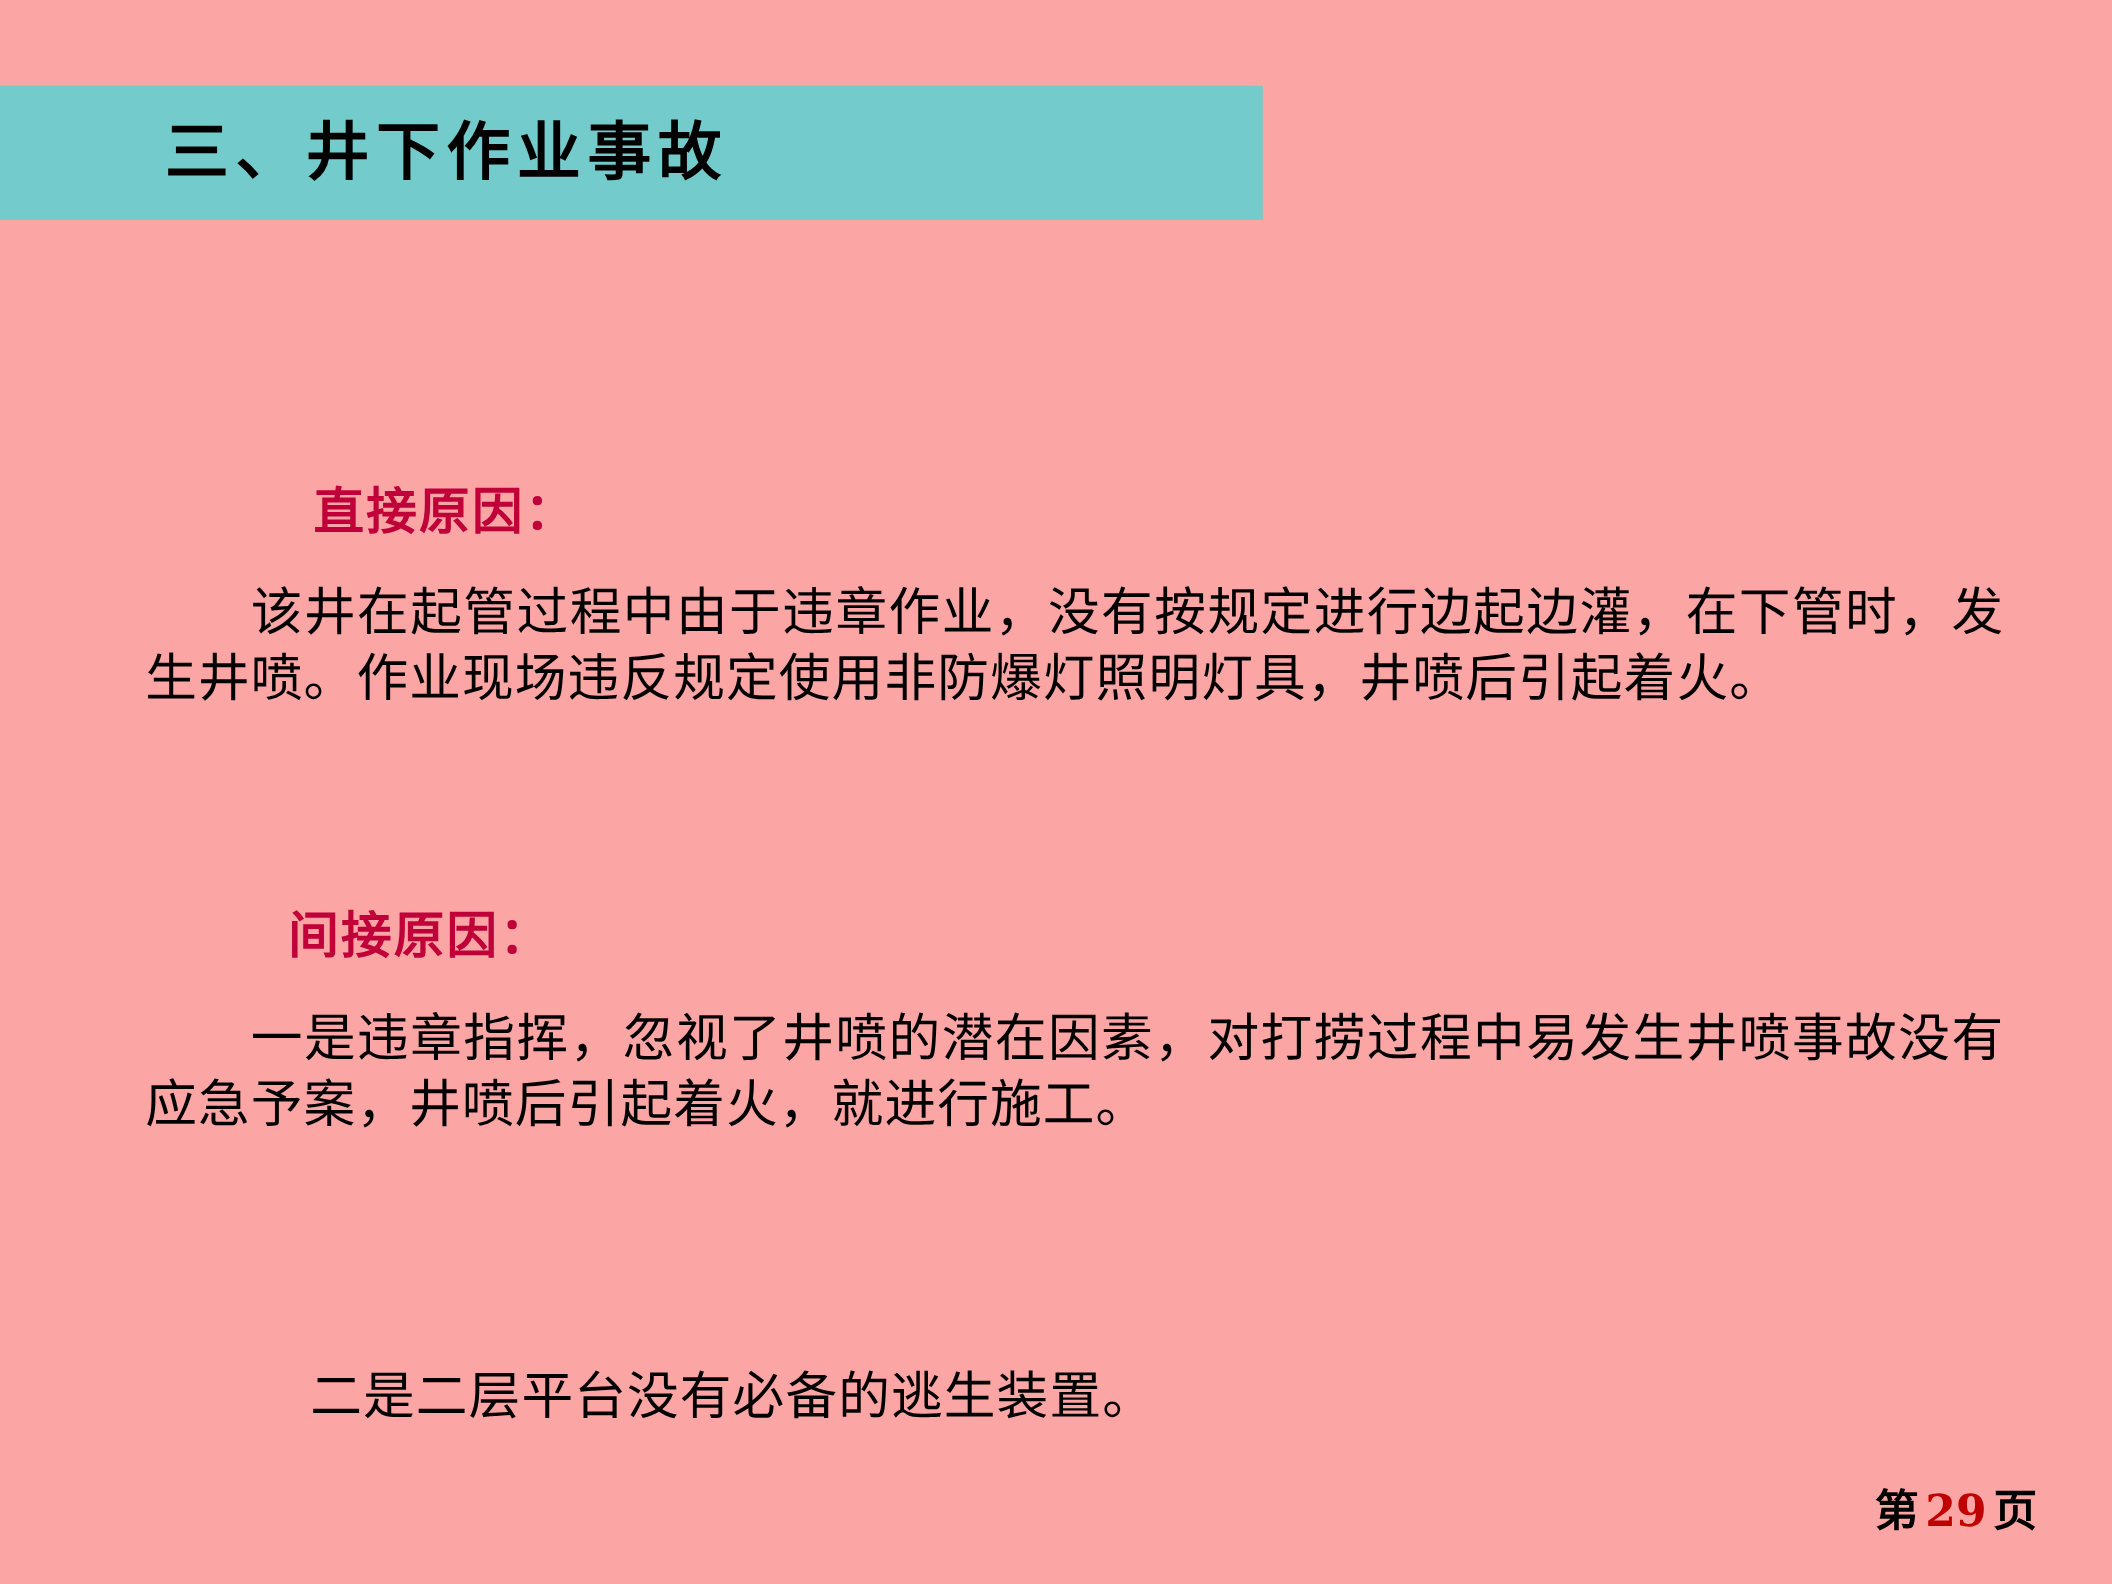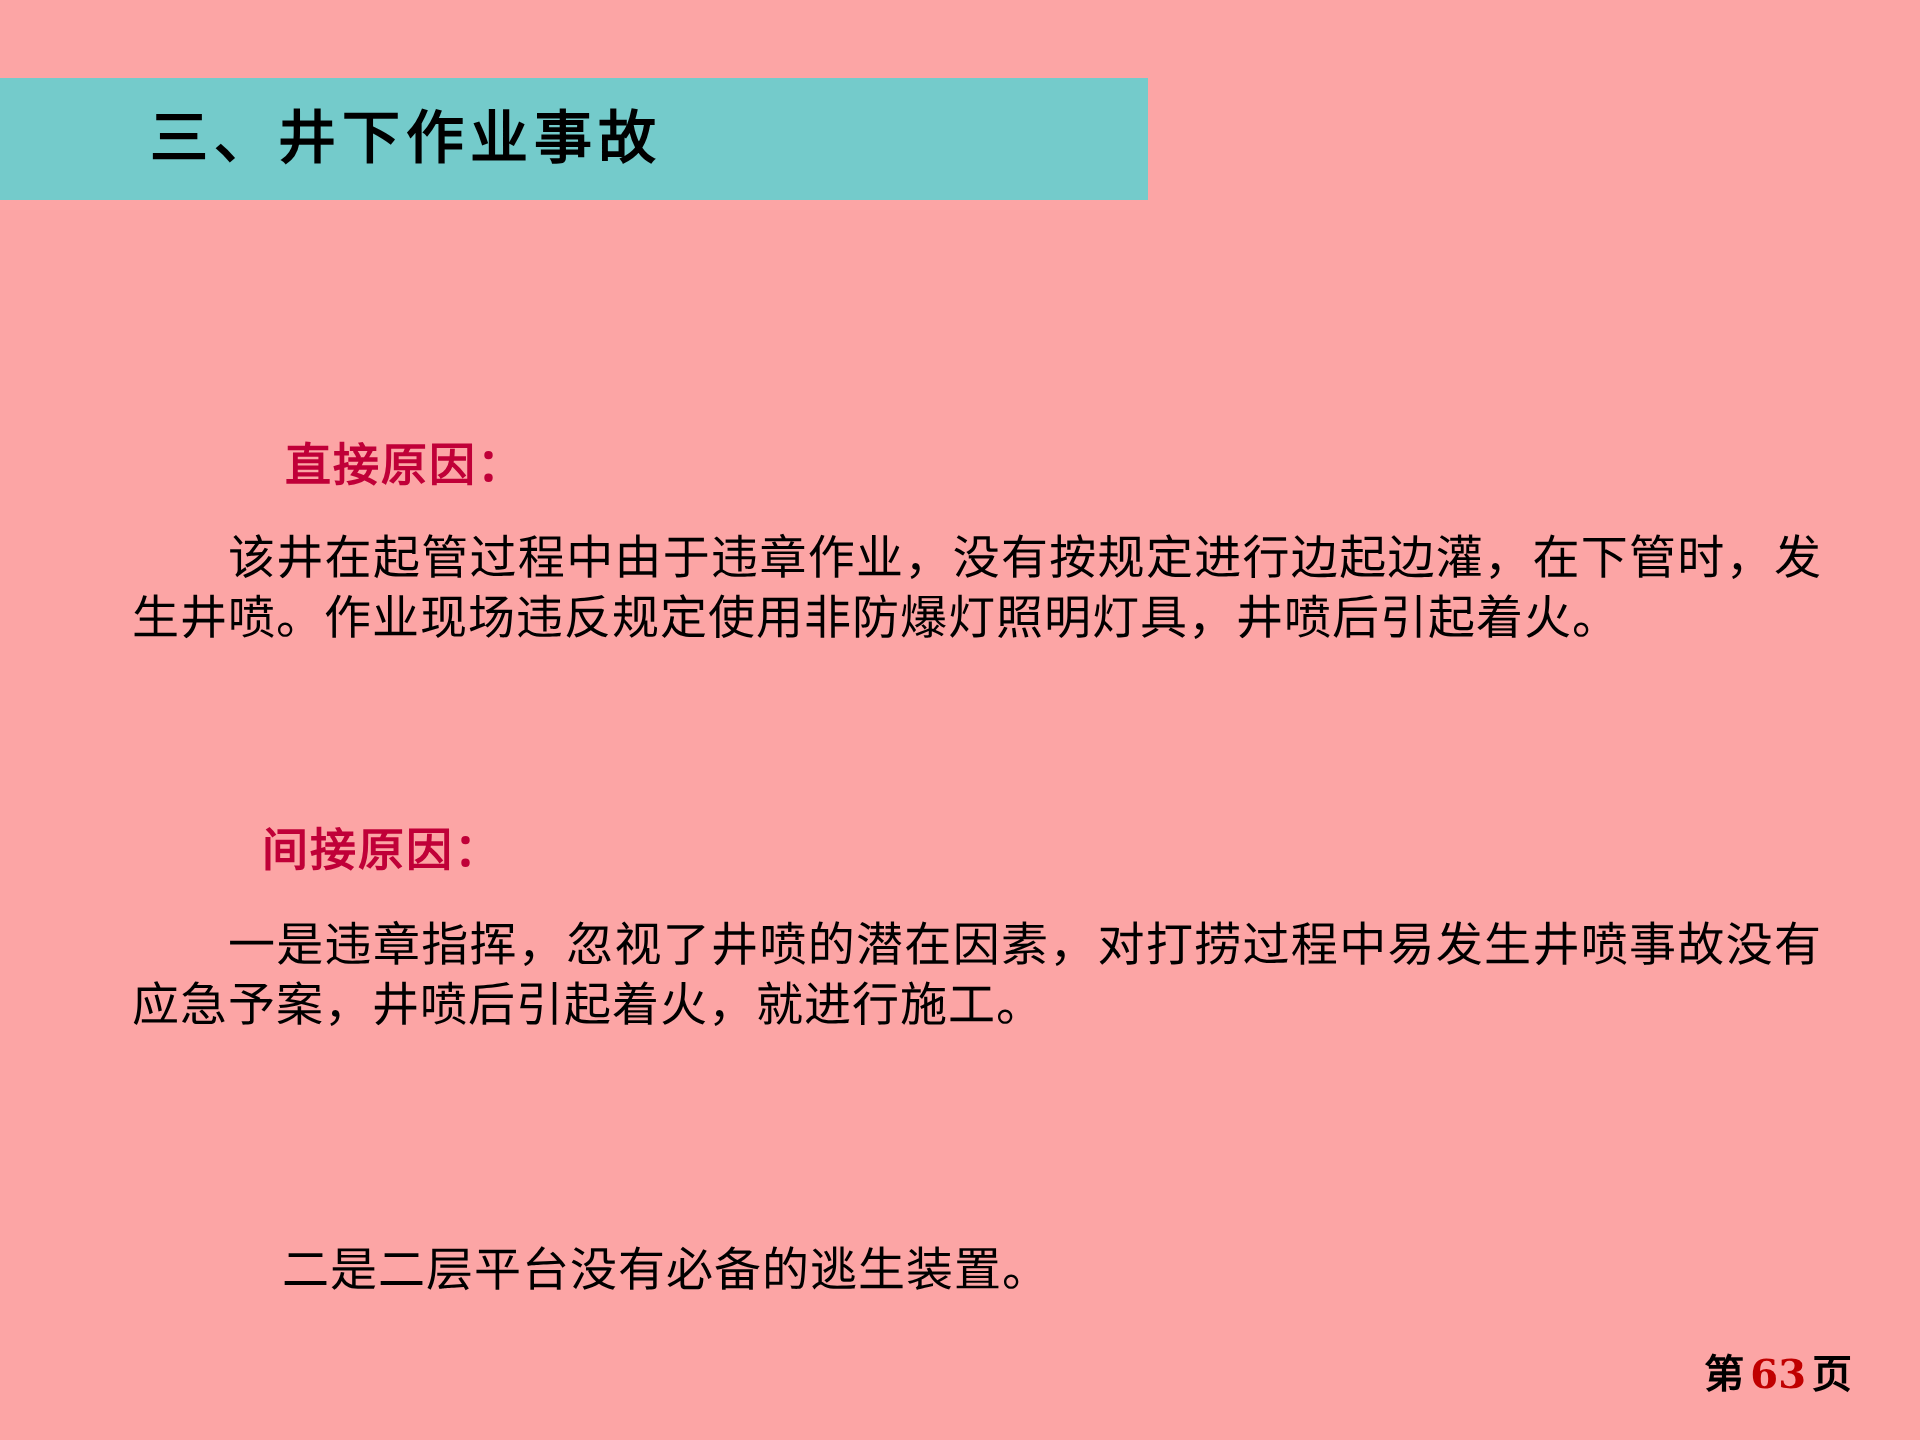--- a/index.html
+++ b/index.html
@@ -135,16 +135,16 @@
 
   <div class="para para-1">该井在起管过程中由于违章作业，没有按规定进行边起边灌，在下管时，发生井喷。作业现场违反规定使用非防爆灯照明灯具，井喷后引起着火。</div>
 
   <div class="sub-label sub-label-2">间接原因：</div>
 
   <div class="para para-2">一是违章指挥，忽视了井喷的潜在因素，对打捞过程中易发生井喷事故没有应急予案，井喷后引起着火，就进行施工。</div>
 
   <div class="para para-3">二是二层平台没有必备的逃生装置。</div>
 
   <div class="page-footer">
-    <span>第</span><span class="num">63</span><span>页</span>
+    <span>第</span><span class="num">29</span><span>页</span>
   </div>
 
 </div>
 
 </body></html>

